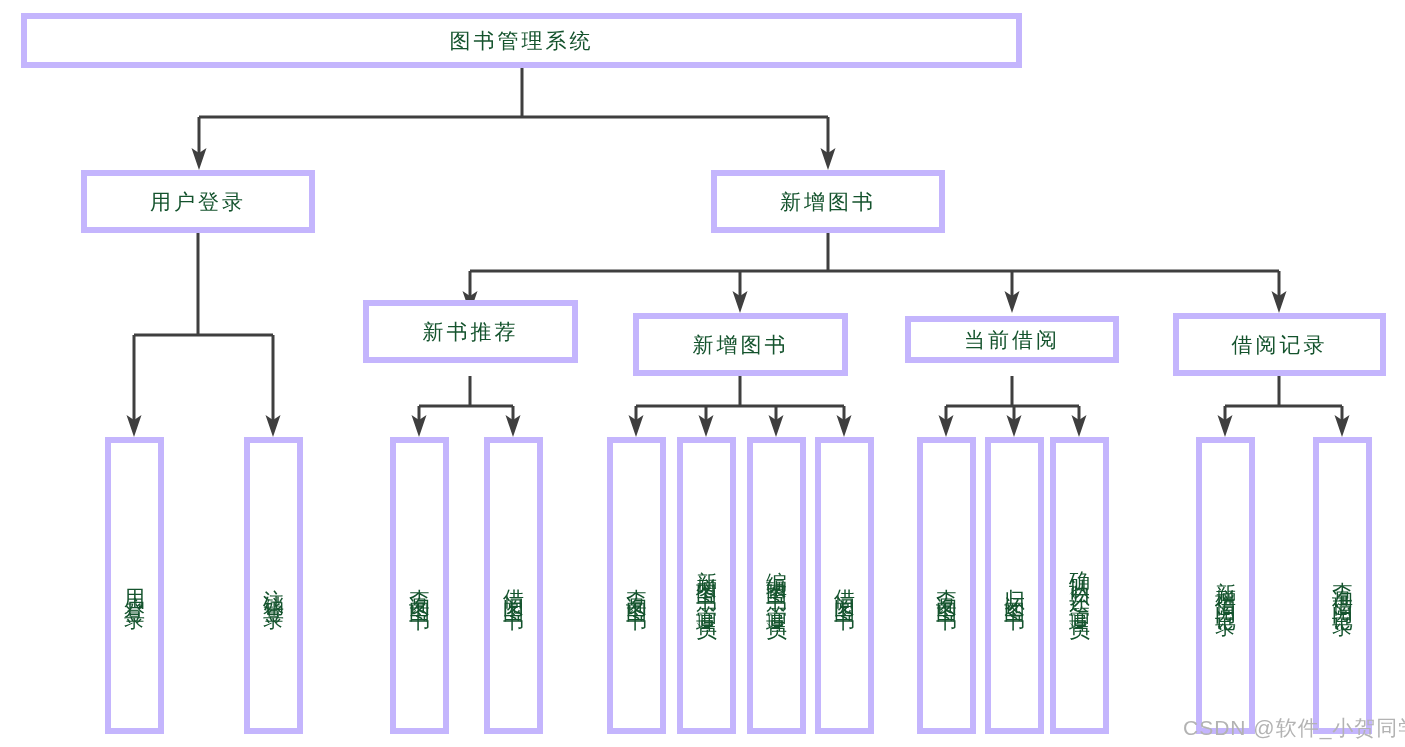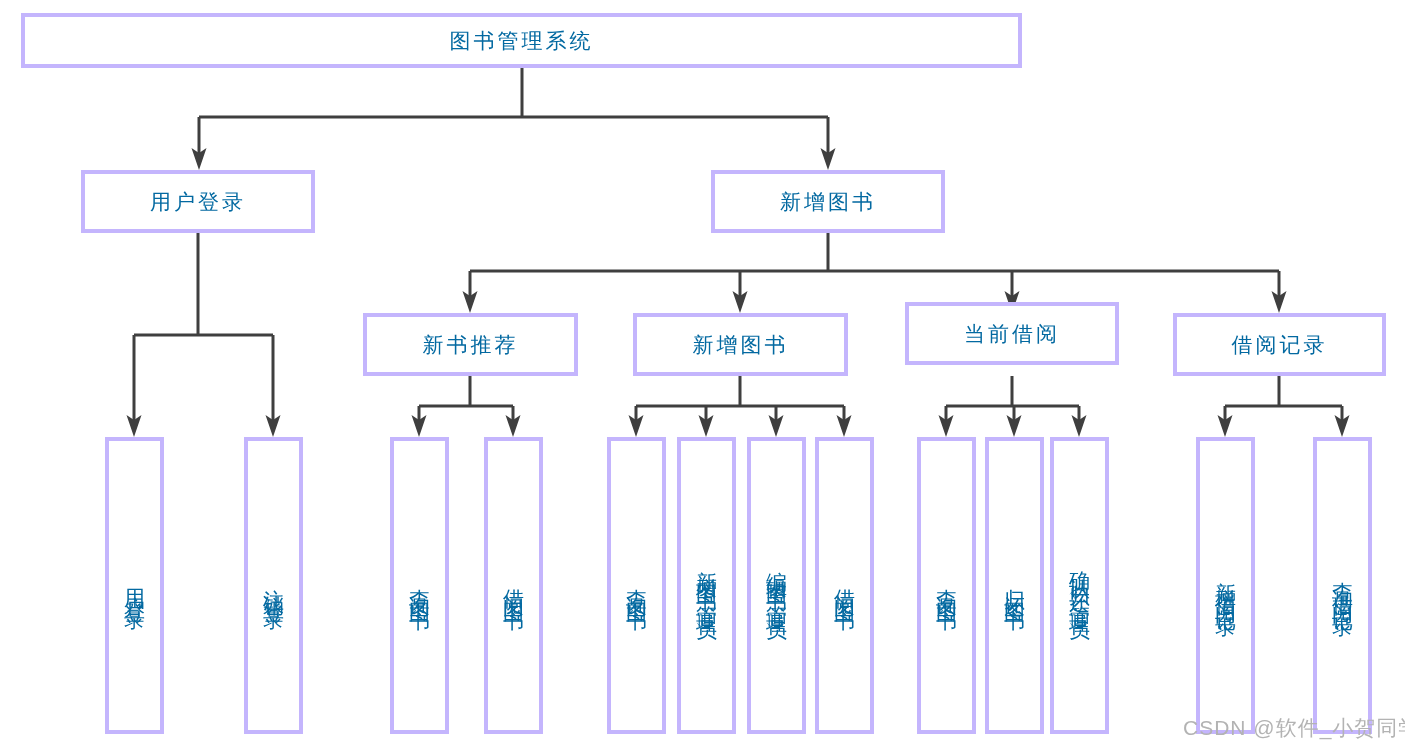--- a/index.html
+++ b/index.html
@@ -15,27 +15,27 @@
   svg.connector-layer {
     position: absolute;
     left: 0; top: 0;
     width: 1405px; height: 747px;
     z-index: 1;
   }
   .box {
     position: absolute;
     box-sizing: border-box;
     background: #ffffff;
-    border: 4px solid #c4b5fd;
+    border: 6px solid #c4b5fd;
     display: flex;
     align-items: center;
     justify-content: center;
     font-size: 21px;
     letter-spacing: 3px;
-    color: #0369a1;
+    color: #14532d;
     z-index: 2;
     text-align: center;
   }
   .leaf .vtext {
     writing-mode: vertical-lr;
     text-orientation: mixed;
     letter-spacing: 7px;
     line-height: 1.05;
     font-size: 21px;
   }
@@ -107,27 +107,27 @@
     <span>图书管理系统</span>
   </div>
 
   <div class="box" style="left:81px; top:170px; width:234px; height:63px;">
     <span>用户登录</span>
   </div>
   <div class="box" style="left:711px; top:170px; width:234px; height:63px;">
     <span>新增图书</span>
   </div>
 
-  <div class="box" style="left:363px; top:313px; width:215px; height:63px;">
+  <div class="box" style="left:363px; top:300px; width:215px; height:63px;">
     <span>新书推荐</span>
   </div>
   <div class="box" style="left:633px; top:313px; width:215px; height:63px;">
     <span>新增图书</span>
   </div>
-  <div class="box" style="left:905px; top:302px; width:214px; height:63px;">
+  <div class="box" style="left:905px; top:316px; width:214px; height:47px;">
     <span>当前借阅</span>
   </div>
   <div class="box" style="left:1173px; top:313px; width:213px; height:63px;">
     <span>借阅记录</span>
   </div>
 
   <div class="box leaf" style="left:105px; top:437px; width:59px; height:297px;">
     <span class="vtext">用户登录</span>
   </div>
   <div class="box leaf" style="left:244px; top:437px; width:59px; height:297px;">

